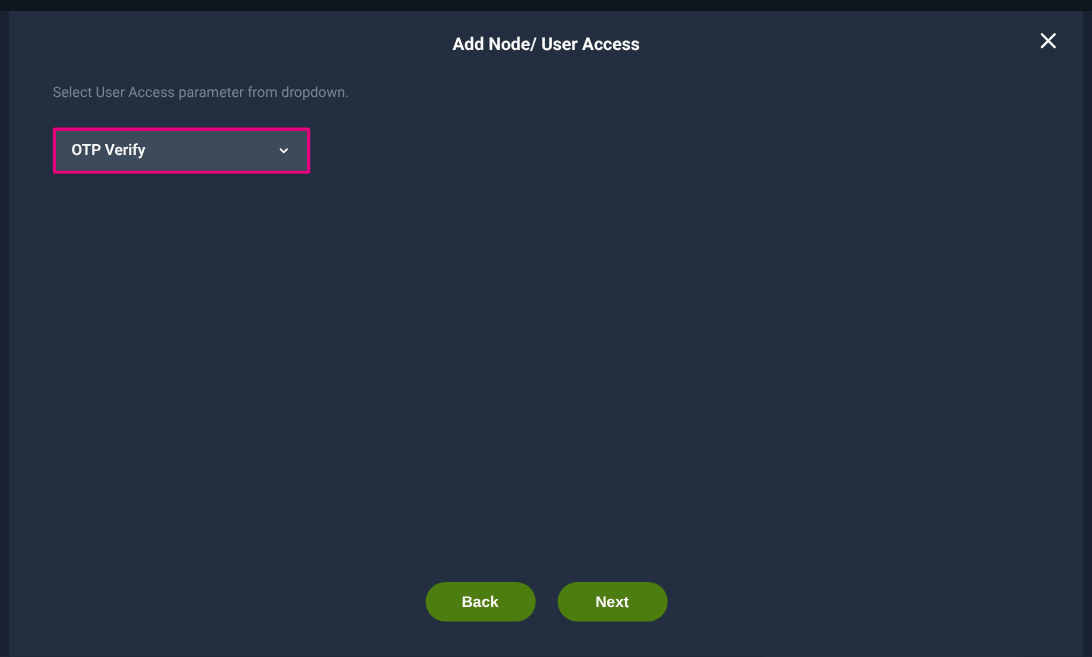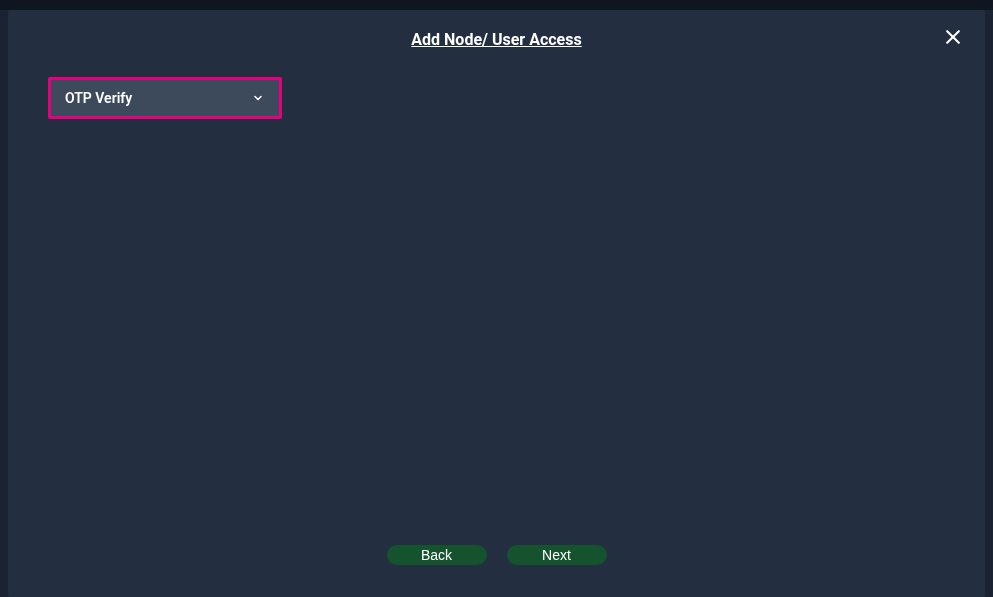--- a/index.html
+++ b/index.html
@@ -29,21 +29,20 @@
       display: flex;
       justify-content: center;
       align-items: center;
       padding: 20px 20px 28px 20px;
       position: relative;
     }
     .modal-title {
       color: #ffffff;
       font-weight: 700;
       font-size: 16px;
-      text-decoration: underline;
     }
     .close-button {
       position: absolute;
       right: 20px;
       top: 16px;
       width: 24px;
       height: 24px;
       cursor: pointer;
       display: flex;
       align-items: center;
@@ -100,27 +99,27 @@
       position: absolute;
       bottom: 32px;
       left: 0;
       right: 0;
       display: flex;
       justify-content: center;
       gap: 20px;
     }
     .btn {
       width: 100px;
-      height: 20px;
+      height: 36px;
       border-radius: 18px;
       border: none;
-      background: #14532d;
+      background: #4d7c0f;
       color: #ffffff;
       font-size: 14px;
-      font-weight: 400;
+      font-weight: 700;
       cursor: pointer;
       display: flex;
       align-items: center;
       justify-content: center;
     }
   </style>
 </head>
 <body>
 
 <div class="top-strip"></div>
@@ -132,20 +131,21 @@
       <span>
         <svg viewBox="0 0 24 24" fill="none" stroke="currentColor" stroke-width="2.5" stroke-linecap="round">
           <line x1="5" y1="5" x2="19" y2="19"></line>
           <line x1="19" y1="5" x2="5" y2="19"></line>
         </svg>
       </span>
     </button>
   </div>
 
   <div class="content">
+    <div class="instruction-text">Select User Access parameter from dropdown.</div>
 
     <div class="dropdown-wrapper">
       <div class="dropdown">
         <span class="dropdown-value">OTP Verify</span>
         <span class="dropdown-chevron">
           <svg viewBox="0 0 24 24" fill="none" stroke="#ffffff" stroke-width="3" stroke-linecap="round" stroke-linejoin="round">
             <polyline points="6 9 12 15 18 9"></polyline>
           </svg>
         </span>
       </div>

